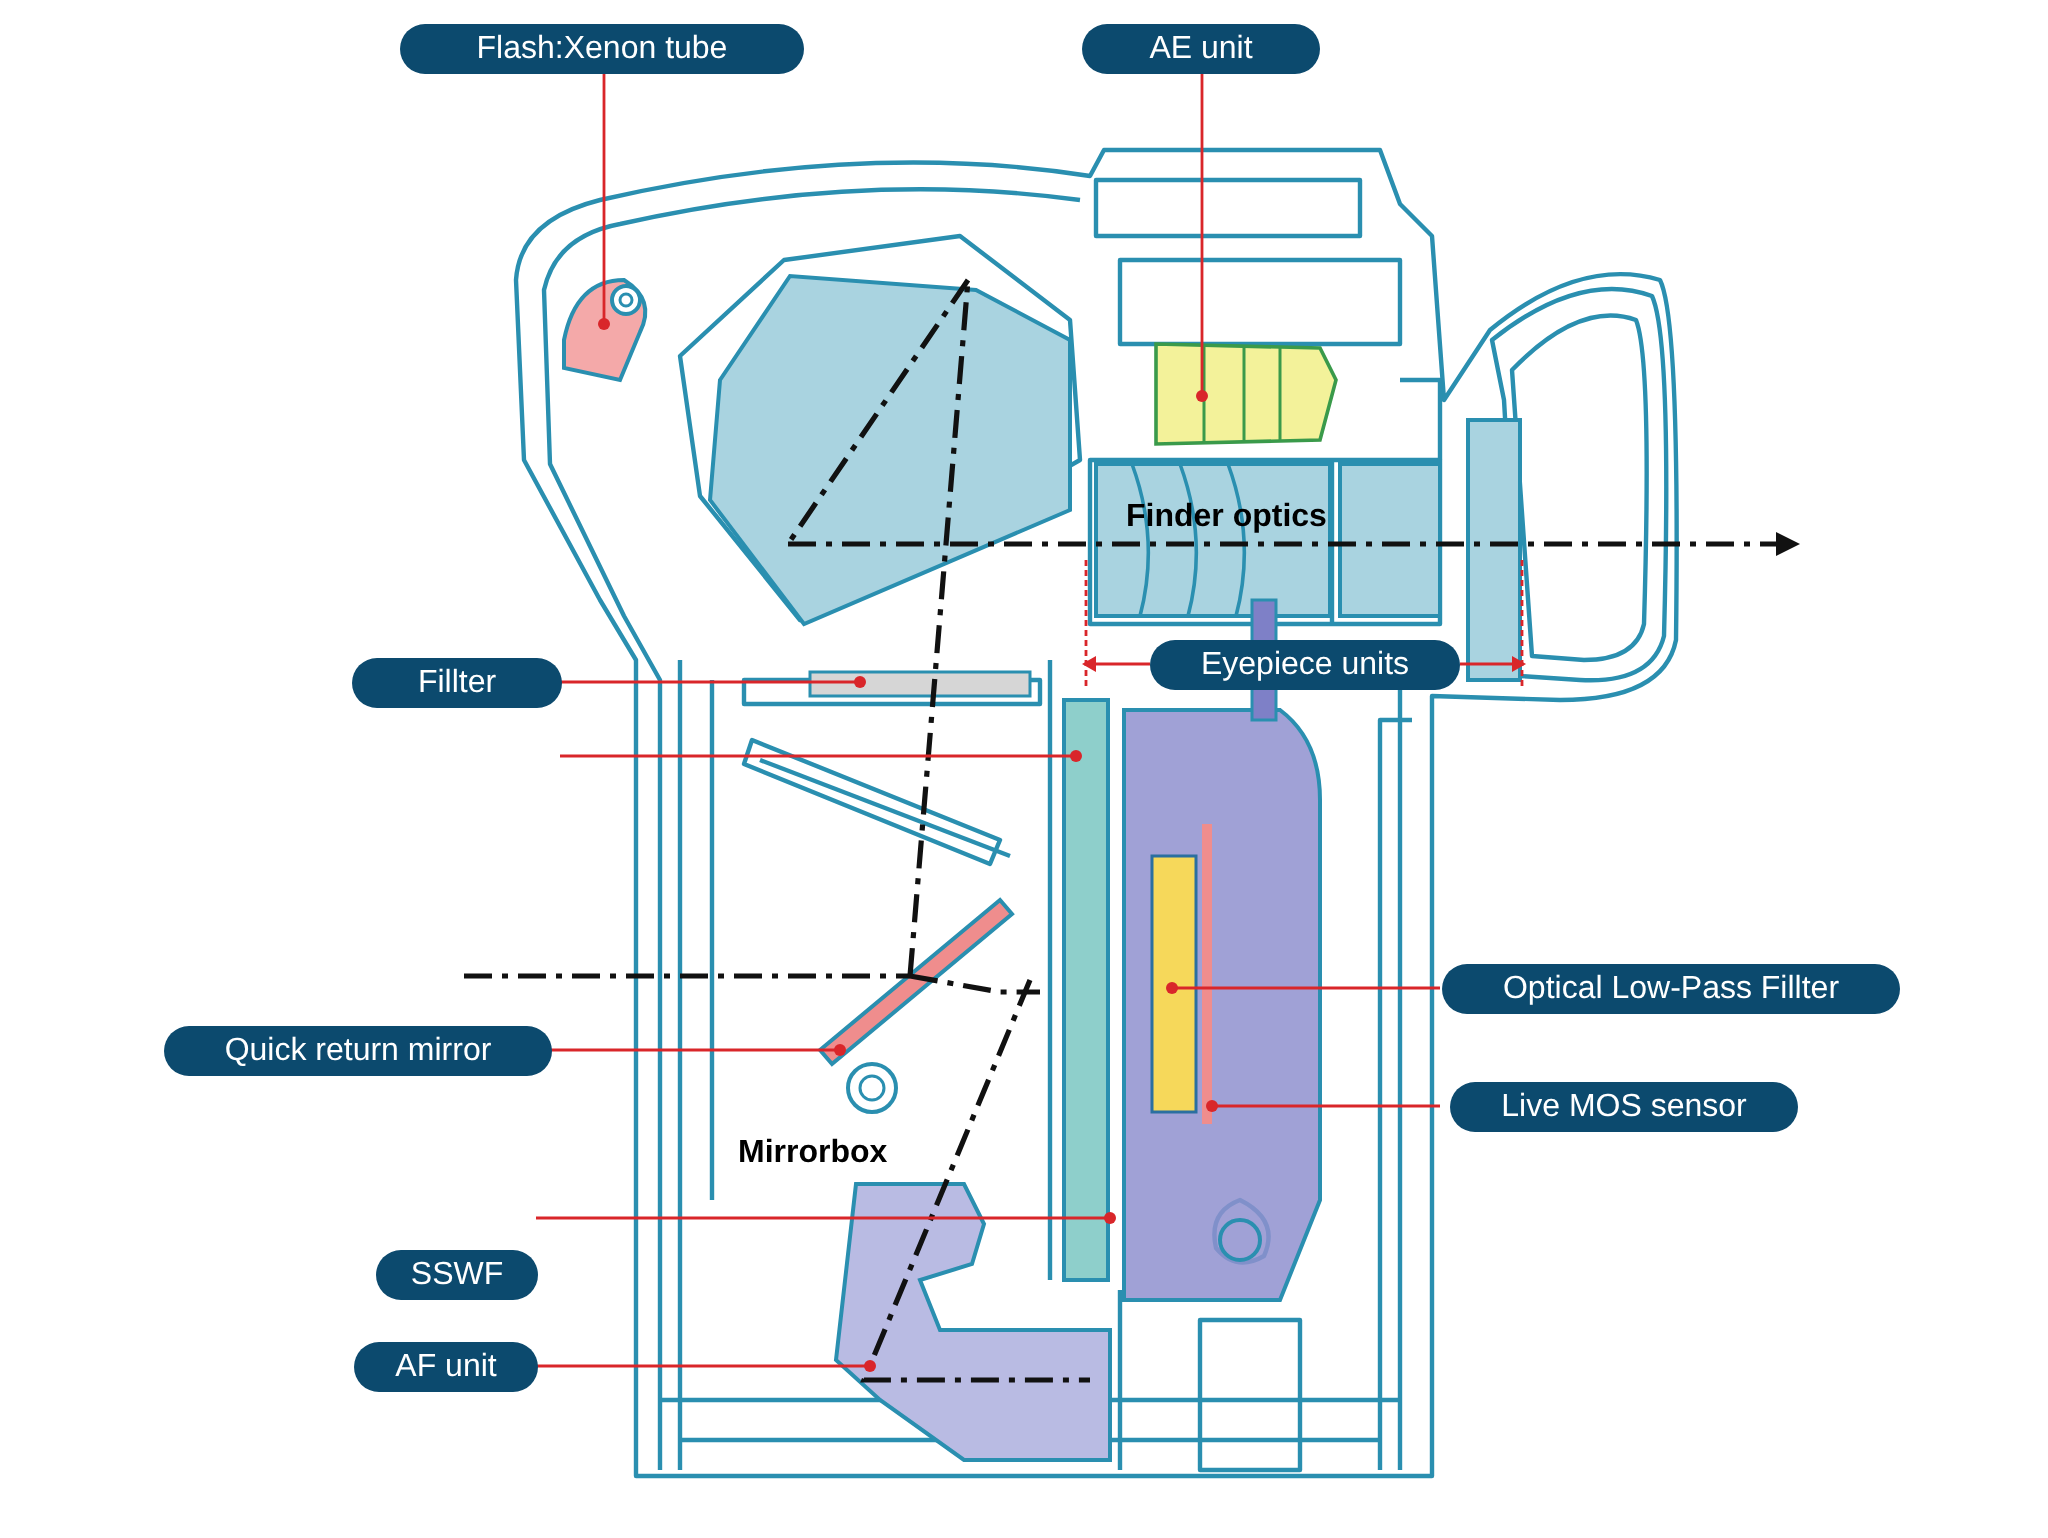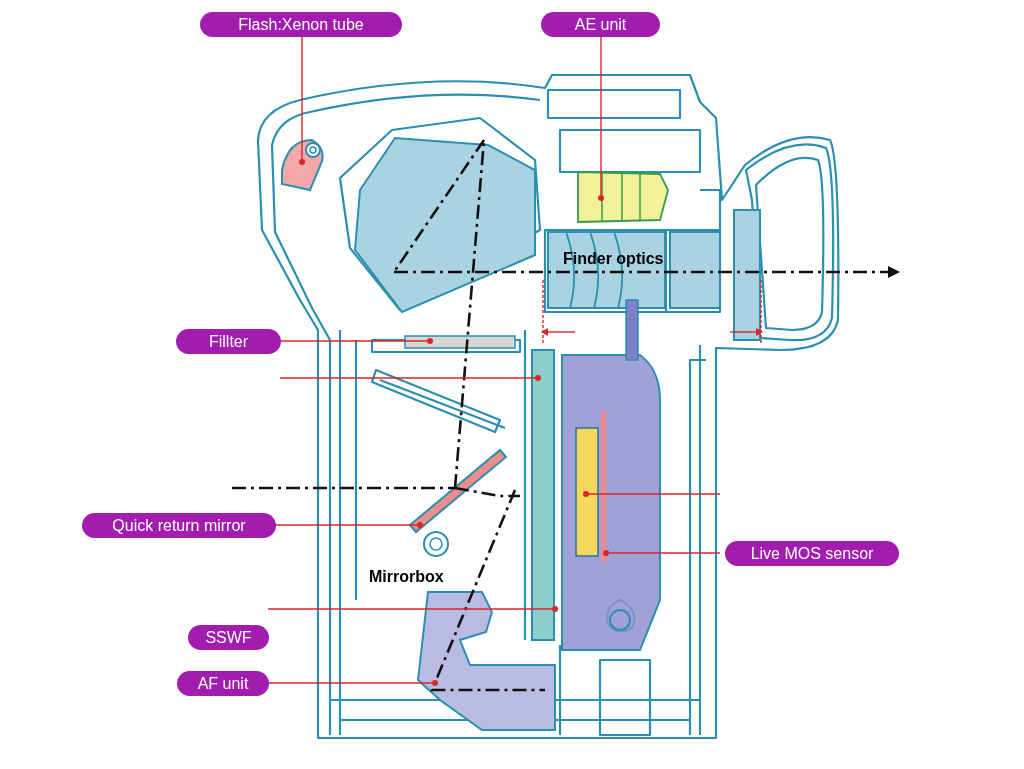--- a/index.html
+++ b/index.html
@@ -1,19 +1,19 @@
 <!DOCTYPE html>
 <html><head>
 <meta charset="utf-8">
 <style>
   html,body{margin:0;padding:0;background:#ffffff;}
   body{width:1024px;height:769px;position:relative;overflow:hidden;font-family:"Liberation Sans",sans-serif;}
   #stage{position:absolute;left:0;top:0;width:1024px;height:769px;}
   svg{position:absolute;left:0;top:0;}
-  .lbl{position:absolute;height:25px;line-height:25px;border-radius:13px;background:#a21caf;color:#fff;
+  .lbl{position:absolute;height:25px;line-height:25px;border-radius:13px;background:#0c4a6e;color:#fff;
        font-family:"Liberation Sans",sans-serif;font-size:16px;padding:0 16px;white-space:nowrap;box-sizing:border-box;text-align:center;}
   .txt{position:absolute;font-family:"Liberation Sans",sans-serif;font-weight:bold;font-size:16px;color:#000000;white-space:nowrap;}
 </style>
 </head>
 <body>
 
 <div id="stage">
 <svg width="1024" height="769" viewBox="0 0 1024 769">
   <g fill="none" stroke="#2a8fb0" stroke-width="2.2" stroke-linejoin="round">
 
@@ -115,19 +115,21 @@
         <circle cx="555" cy="609" r="3"></circle>
     <circle cx="435" cy="683" r="3"></circle>
         <circle cx="586" cy="494" r="3"></circle>
     <circle cx="606" cy="553" r="3"></circle>
   </g>
 </svg>
 
 <div class="lbl" style="left:200px;top:12px;width:202px;">Flash:Xenon tube</div>
 <div class="lbl" style="left:541px;top:12px;width:119px;">AE unit</div>
 <div class="txt" style="left:563px;top:250px;">Finder optics</div>
+<div class="lbl" style="left:575px;top:320px;width:155px;">Eyepiece units</div>
 <div class="lbl" style="left:176px;top:329px;width:105px;">Fillter</div>
+<div class="lbl" style="left:721px;top:482px;width:229px;">Optical Low-Pass Fillter</div>
 <div class="lbl" style="left:82px;top:513px;width:194px;">Quick return mirror</div>
 <div class="lbl" style="left:725px;top:541px;width:174px;">Live MOS sensor</div>
 <div class="txt" style="left:369px;top:568px;">Mirrorbox</div>
 <div class="lbl" style="left:188px;top:597px;width:81px;margin-top:28px;">SSWF</div>
 <div class="lbl" style="left:177px;top:671px;width:92px;">AF unit</div>
 </div>
 
 </body></html>

